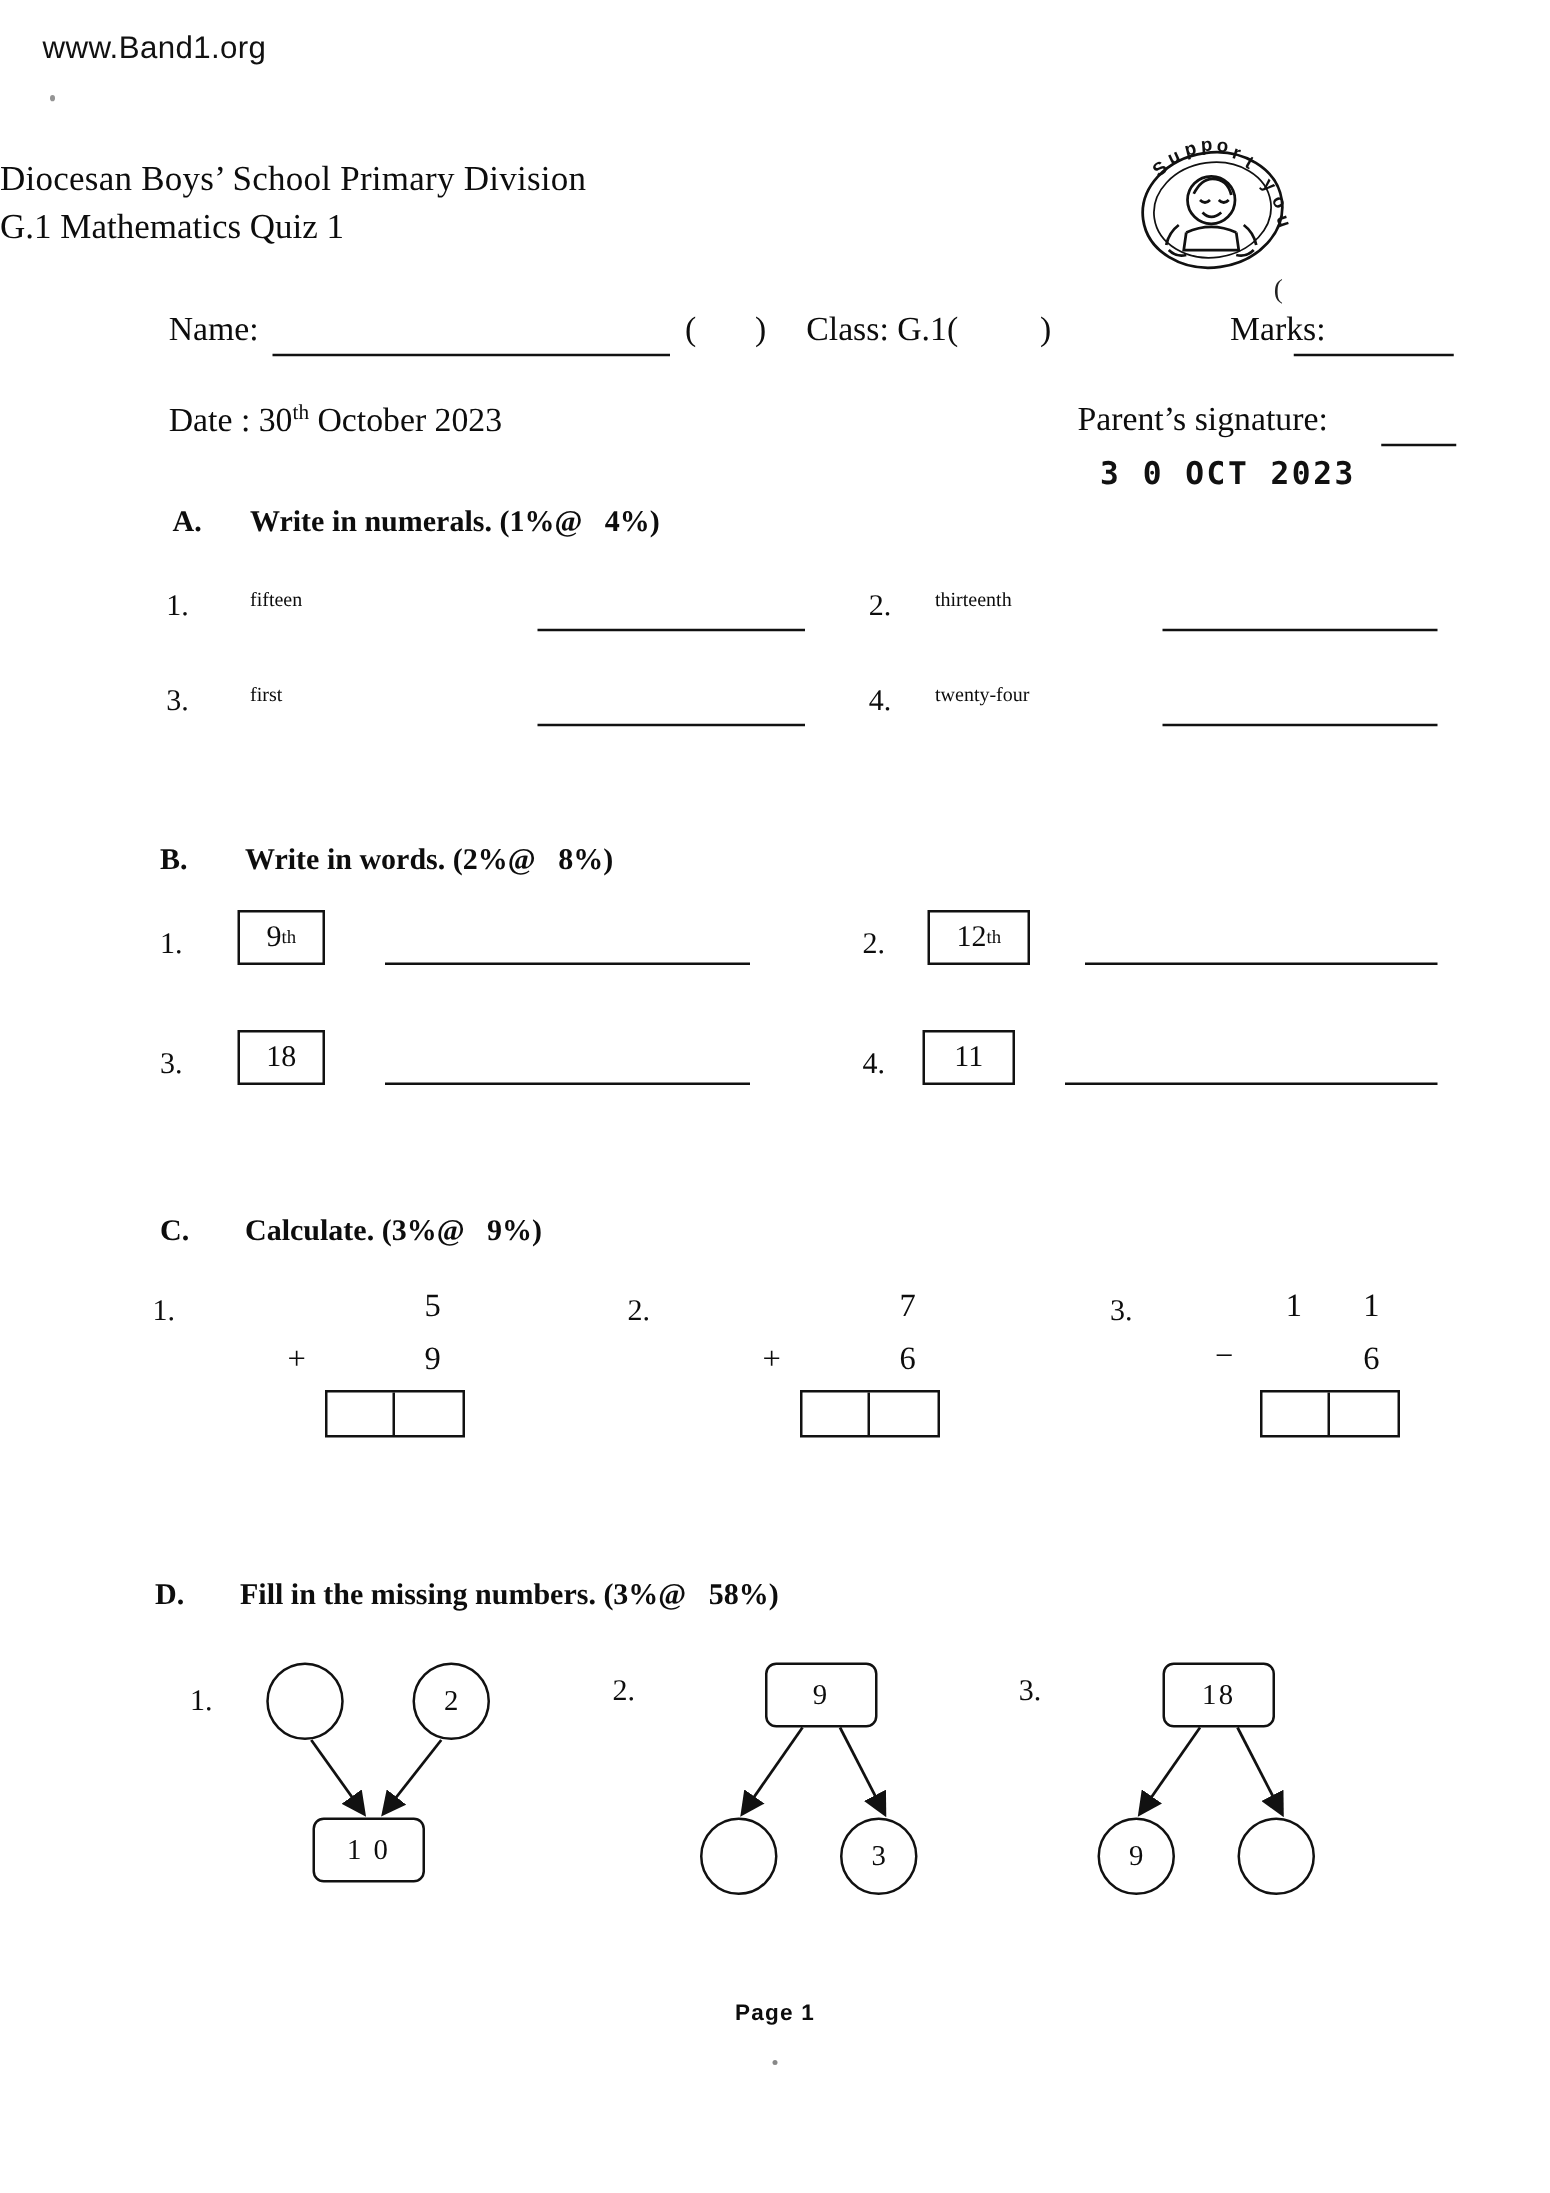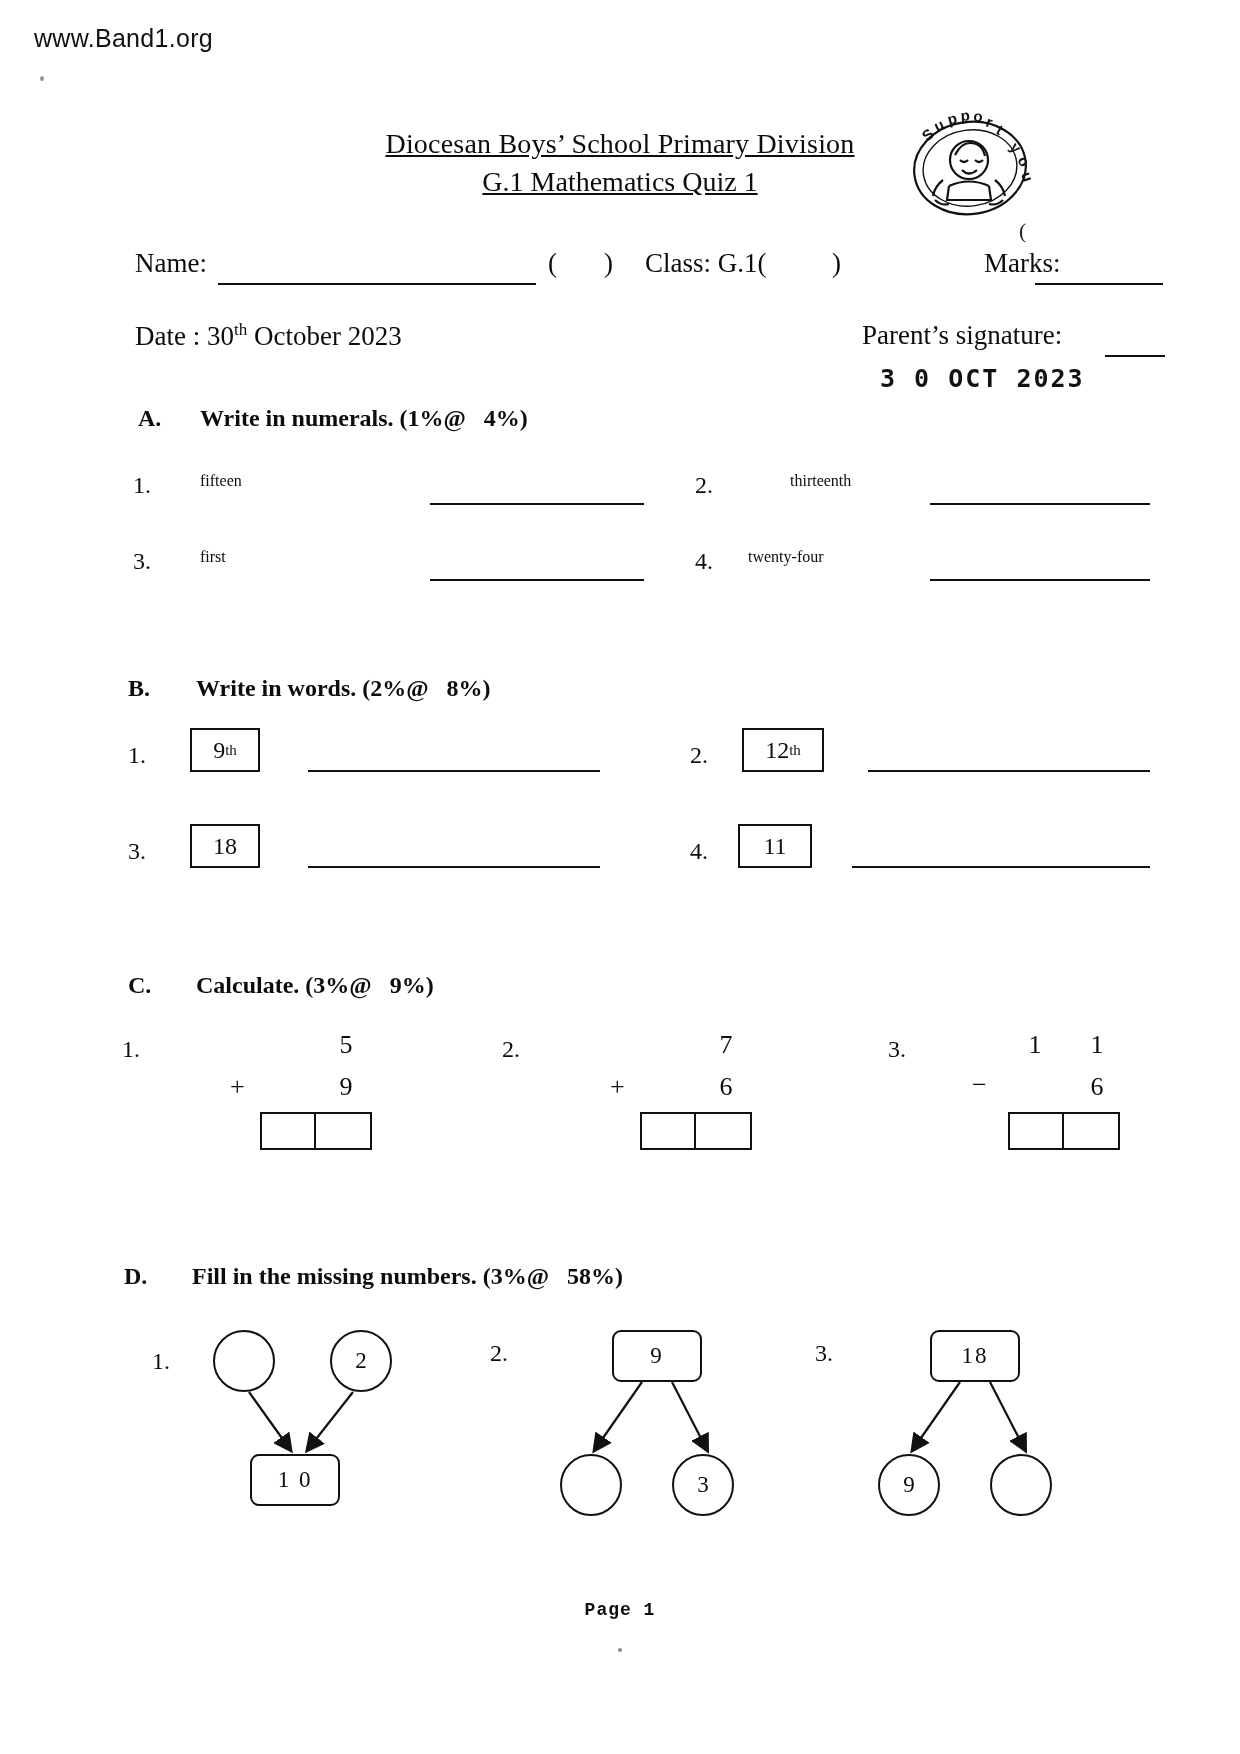--- a/index.html
+++ b/index.html
@@ -34,22 +34,20 @@
     border-radius: 50%;
     opacity: .7;
   }
 
   
   .title-block {
     position: absolute;
     left: 0;
     top: 128px;
     width: 1240px;
-    text-align: center;
-    text-decoration: underline;
   }
   .title-line1 {
     font-size: 28px;
     letter-spacing: .2px;
   }
   .title-line2 {
     font-size: 28px;
     margin-top: 6px;
   }
 
@@ -197,21 +195,21 @@
     letter-spacing: 2px;
   }
   .arrowsvg { position: absolute; overflow: visible; }
 
   .page-footer {
     position: absolute;
     left: 0;
     top: 1600px;
     width: 1240px;
     text-align: center;
-    font-family: Liberation Mono, monospace;
+    font-family: Liberation Sans, sans-serif;
     font-weight: bold;
     font-size: 18px;
     letter-spacing: 1px;
   }
   .footer-dot {
     position: absolute;
     left: 618px;
     top: 1648px;
     width: 4px;
     height: 4px;
@@ -285,21 +283,21 @@
 <div class="datestamp">3 0 OCT 2023</div>
 
 <div class="sec-letter" style="left:138px; top:405px;">A.</div>
 <div class="sec-title" style="left:200px; top:405px;">Write in numerals. (1%@   4%)</div>
 
 <div class="qnum" style="left:133px; top:472px;">1.</div>
 <div class="qtext" style="left:200px; top:472px;">fifteen</div>
 <div class="rule" style="left:430px; top:503px; width:214px;"></div>
 
 <div class="qnum" style="left:695px; top:472px;">2.</div>
-<div class="qtext" style="left:748px; top:472px;margin-left:42px;">thirteenth</div>
+<div class="qtext" style="left:748px; top:472px;">thirteenth</div>
 <div class="rule" style="left:930px; top:503px; width:220px;"></div>
 
 <div class="qnum" style="left:133px; top:548px;">3.</div>
 <div class="qtext" style="left:200px; top:548px;">first</div>
 <div class="rule" style="left:430px; top:579px; width:214px;"></div>
 
 <div class="qnum" style="left:695px; top:548px;">4.</div>
 <div class="qtext" style="left:748px; top:548px;">twenty-four</div>
 <div class="rule" style="left:930px; top:579px; width:220px;"></div>
 

